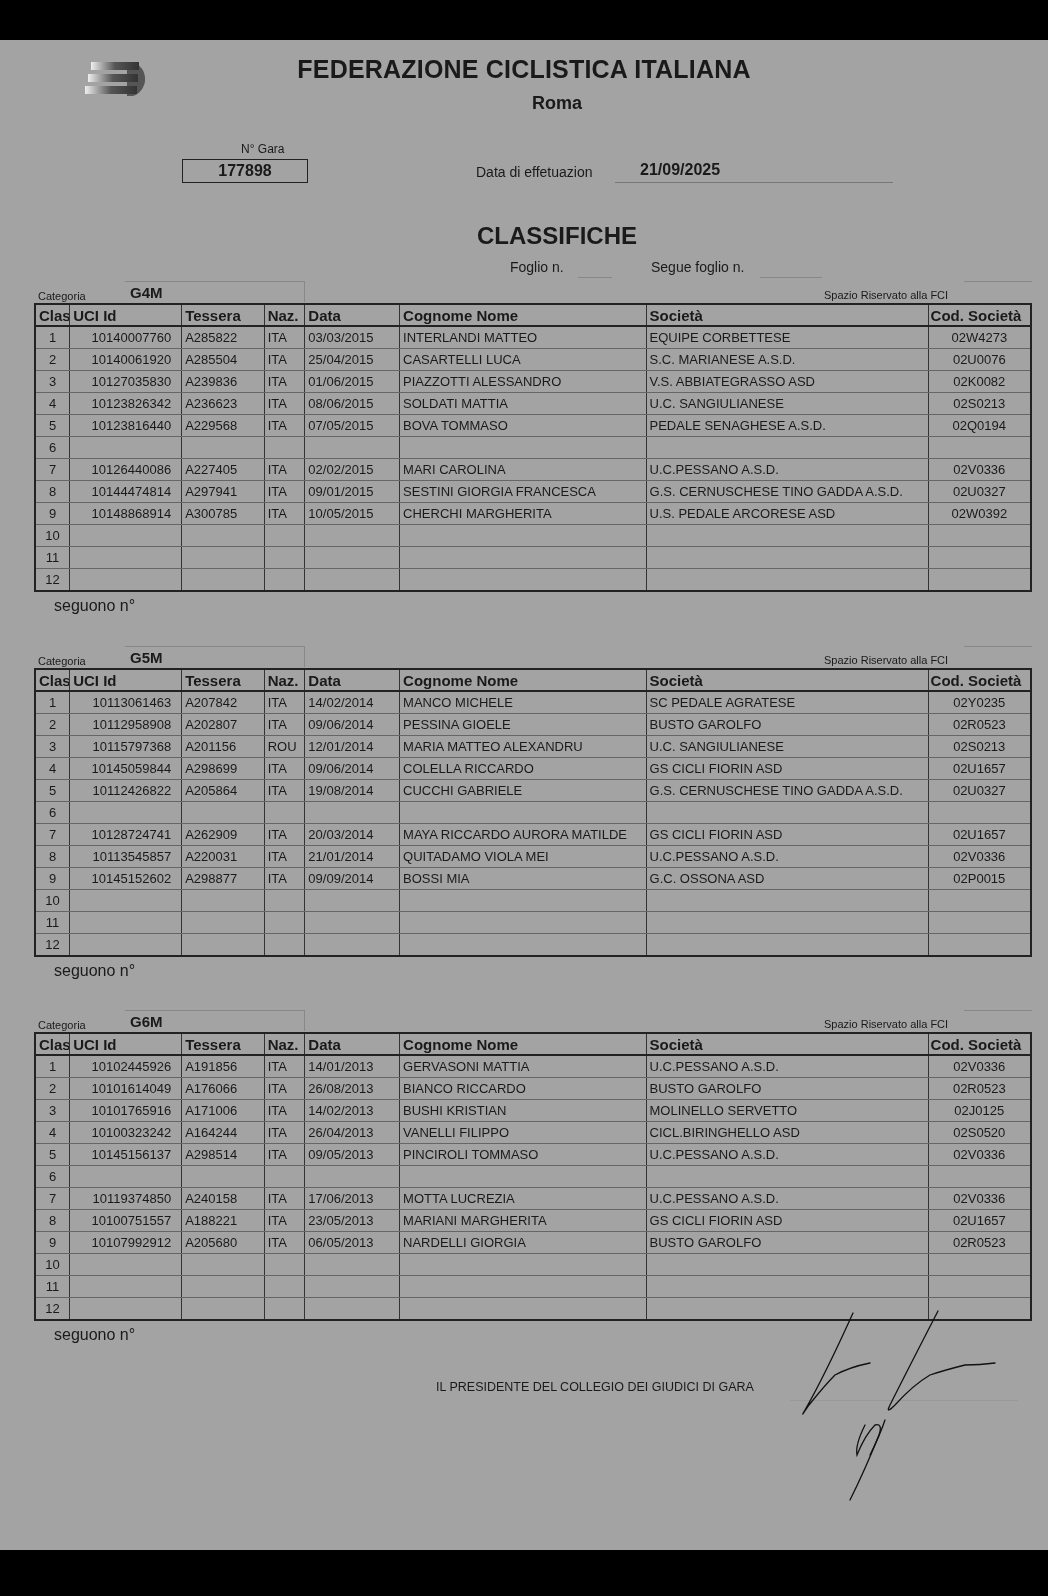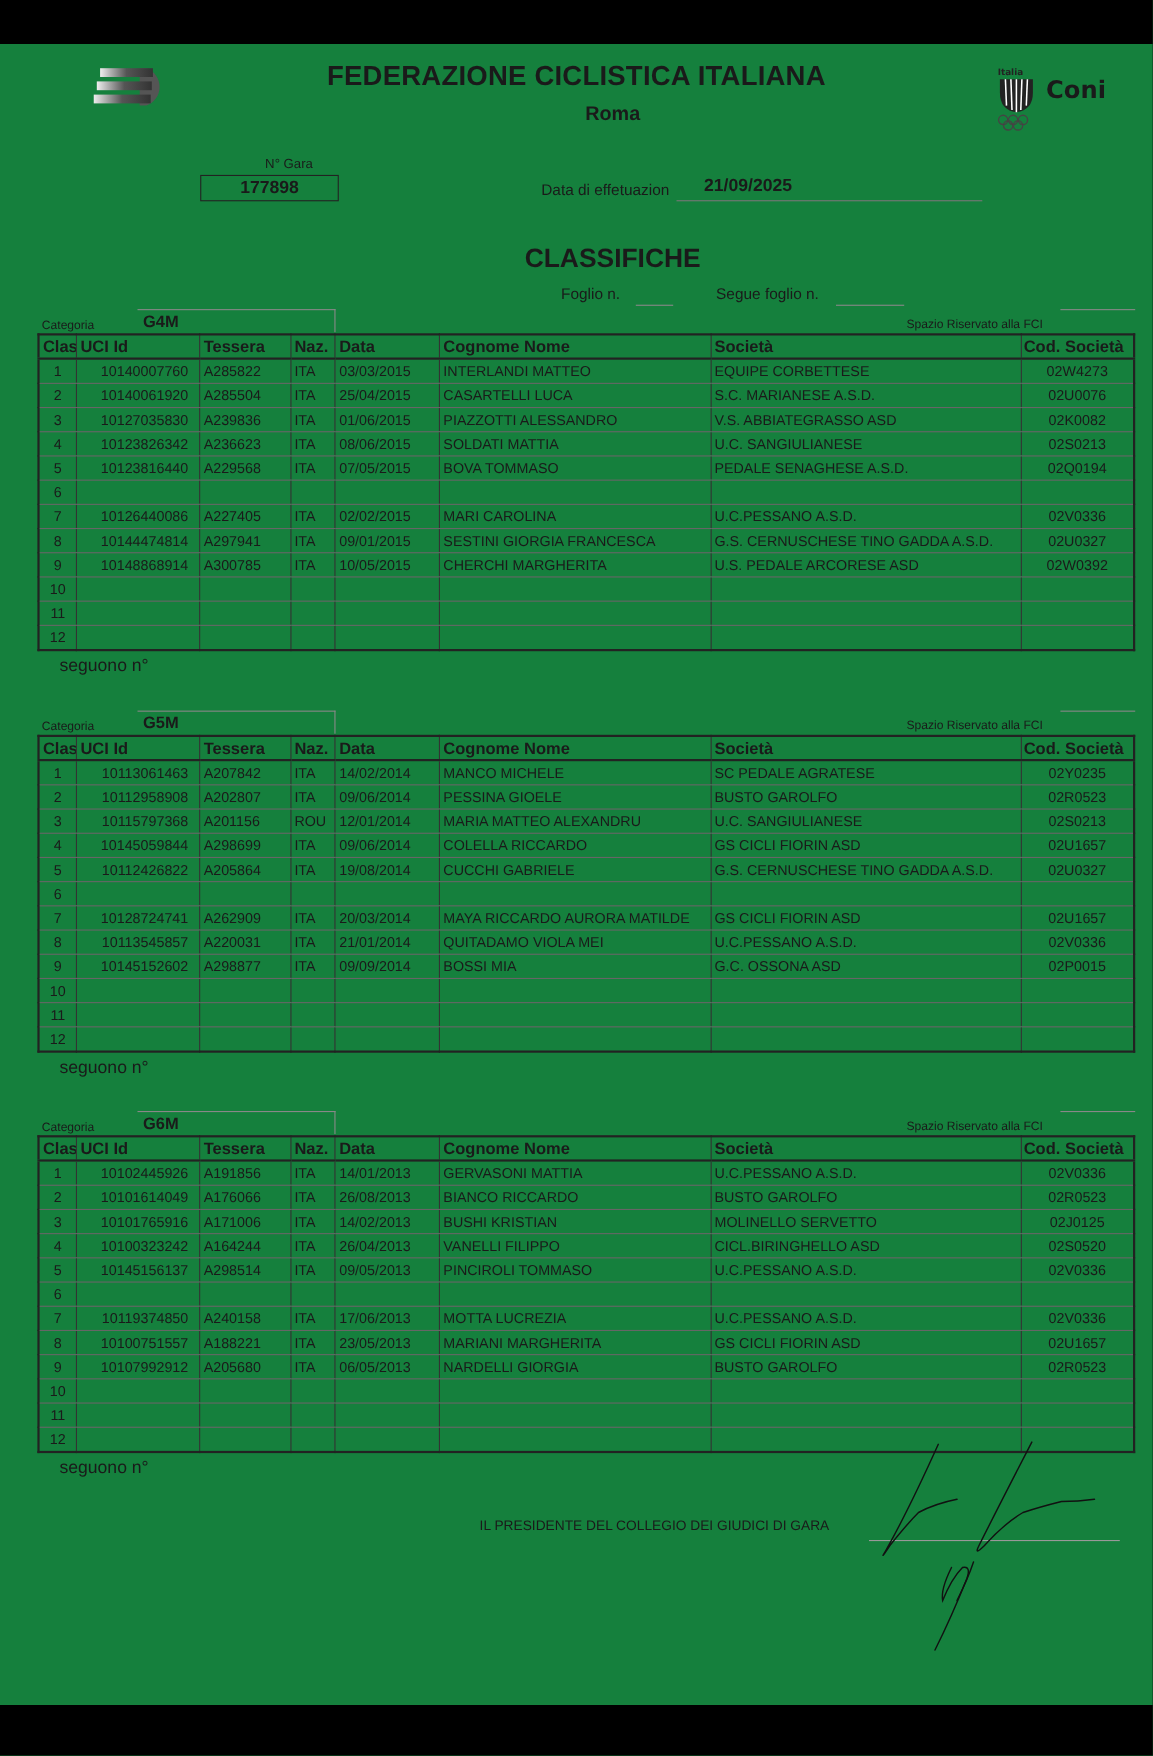--- a/index.html
+++ b/index.html
@@ -1,30 +1,30 @@
 <!DOCTYPE html>
 <html><head>
 <meta charset="utf-8">
 <style>
   html, body { margin: 0; padding: 0; }
   body {
     width: 1048px; height: 1596px; background: #000; position: relative; overflow: hidden;
     font-family: "Liberation Sans", sans-serif; color: #1a1a1a;
   }
   .page {
-    position: absolute; left: 0; top: 40px; width: 1048px; height: 1510px; background: #15803d;
+    position: absolute; left: 0; top: 40px; width: 1048px; height: 1510px; background: #a3a3a3;
   }
   .hdr-title { position: absolute; left: 0; width: 1048px; top: 15px; text-align: center; font-size: 25px; font-weight: bold; letter-spacing: 0.2px; }
   .hdr-city { position: absolute; left: 0; width: 1114px; top: 53px; text-align: center; font-size: 18px; font-weight: bold; }
   .logo-fci { position: absolute; left: 85px; top: 20px; width: 86px; height: 38px; }
   .logo-coni { position: absolute; left: 905px; top: 20px; width: 110px; height: 62px; }
   .coni-text { position: absolute; left: 46px; top: 10px; font-size: 22px; font-weight: bold; font-family: "DejaVu Sans", sans-serif; }
   .gara-label { position: absolute; left: 222px; top: 102px; font-size: 12px; margin-left: 19px; }
   .gara-box { position: absolute; left: 182px; top: 119px; width: 124px; height: 22px; border: 1.5px solid #222; text-align: center; font-weight: bold; font-size: 16px; line-height: 22px; }
-  .data-label { position: absolute; left: 476px; top: 124px; font-size: 14px; margin-left: 16px; }
+  .data-label { position: absolute; left: 476px; top: 124px; font-size: 14px; }
   .data-value { position: absolute; left: 640px; top: 121px; font-size: 16px; font-weight: bold; }
   .data-line { position: absolute; left: 615px; top: 142px; width: 278px; border-top: 1px solid #777; }
   .classifiche { position: absolute; left: 0; width: 1114px; top: 182px; text-align: center; font-size: 24px; font-weight: bold; }
   .foglio { position: absolute; left: 510px; top: 219px; font-size: 14px; }
   .foglio-line { position: absolute; left: 578px; top: 237px; width: 34px; border-top: 1px solid #888; }
   .segue { position: absolute; left: 651px; top: 219px; font-size: 14px; }
   .segue-line { position: absolute; left: 760px; top: 237px; width: 62px; border-top: 1px solid #888; }
 
   .section { position: absolute; left: 34px; width: 998px; }
   .cat-label { position: absolute; left: 4px; top: 0; font-size: 11px; }
@@ -59,41 +59,20 @@
     </defs>
     <path d="M48 2 A18 18 0 0 1 48 36 L42 36 L42 2 Z" fill="#555"></path>
     <rect x="6" y="2" width="48" height="8" fill="url(#g1)"></rect>
     <rect x="3" y="14" width="50" height="8" fill="url(#g1)"></rect>
     <rect x="0" y="26" width="52" height="8" fill="url(#g1)"></rect>
   </svg>
 
   <div class="hdr-title">FEDERAZIONE CICLISTICA ITALIANA</div>
   <div class="hdr-city">Roma</div>
 
-  <div class="logo-coni">
-    <svg width="44" height="62" viewBox="0 0 44 62">
-      <text x="2" y="8" font-size="8" font-weight="bold" font-family="DejaVu Sans, sans-serif" fill="#222">Italia</text>
-      <path d="M4 12 L34 12 L34 24 Q34 40 19 42 Q4 40 4 24 Z" fill="#222"></path>
-      <g stroke="#fff" stroke-width="1.4">
-        <line x1="9" y1="12" x2="10" y2="36"></line>
-          <line x1="14" y1="12" x2="15" y2="40"></line>
-        <line x1="19" y1="12" x2="19" y2="42"></line>
-          <line x1="24" y1="12" x2="23" y2="40"></line>
-        <line x1="29" y1="12" x2="28" y2="36"></line>
-      </g>
-      <g fill="none" stroke="#444" stroke-width="1.2">
-        <circle cx="7" cy="49" r="4.2"></circle>
-          <circle cx="16" cy="49" r="4.2"></circle>
-          <circle cx="25" cy="49" r="4.2"></circle>
-        <circle cx="11.5" cy="54" r="4.2"></circle>
-          <circle cx="20.5" cy="54" r="4.2"></circle>
-      </g>
-    </svg>
-    <span class="coni-text">Coni</span>
-  </div>
 
   <div class="gara-label">N° Gara</div>
   <div class="gara-box">177898</div>
 
   <div class="data-label">Data di effetuazion</div>
   <div class="data-value">21/09/2025</div>
   <div class="data-line"></div>
 
   <div class="classifiche">CLASSIFICHE</div>
   <div class="foglio">Foglio n.</div>

